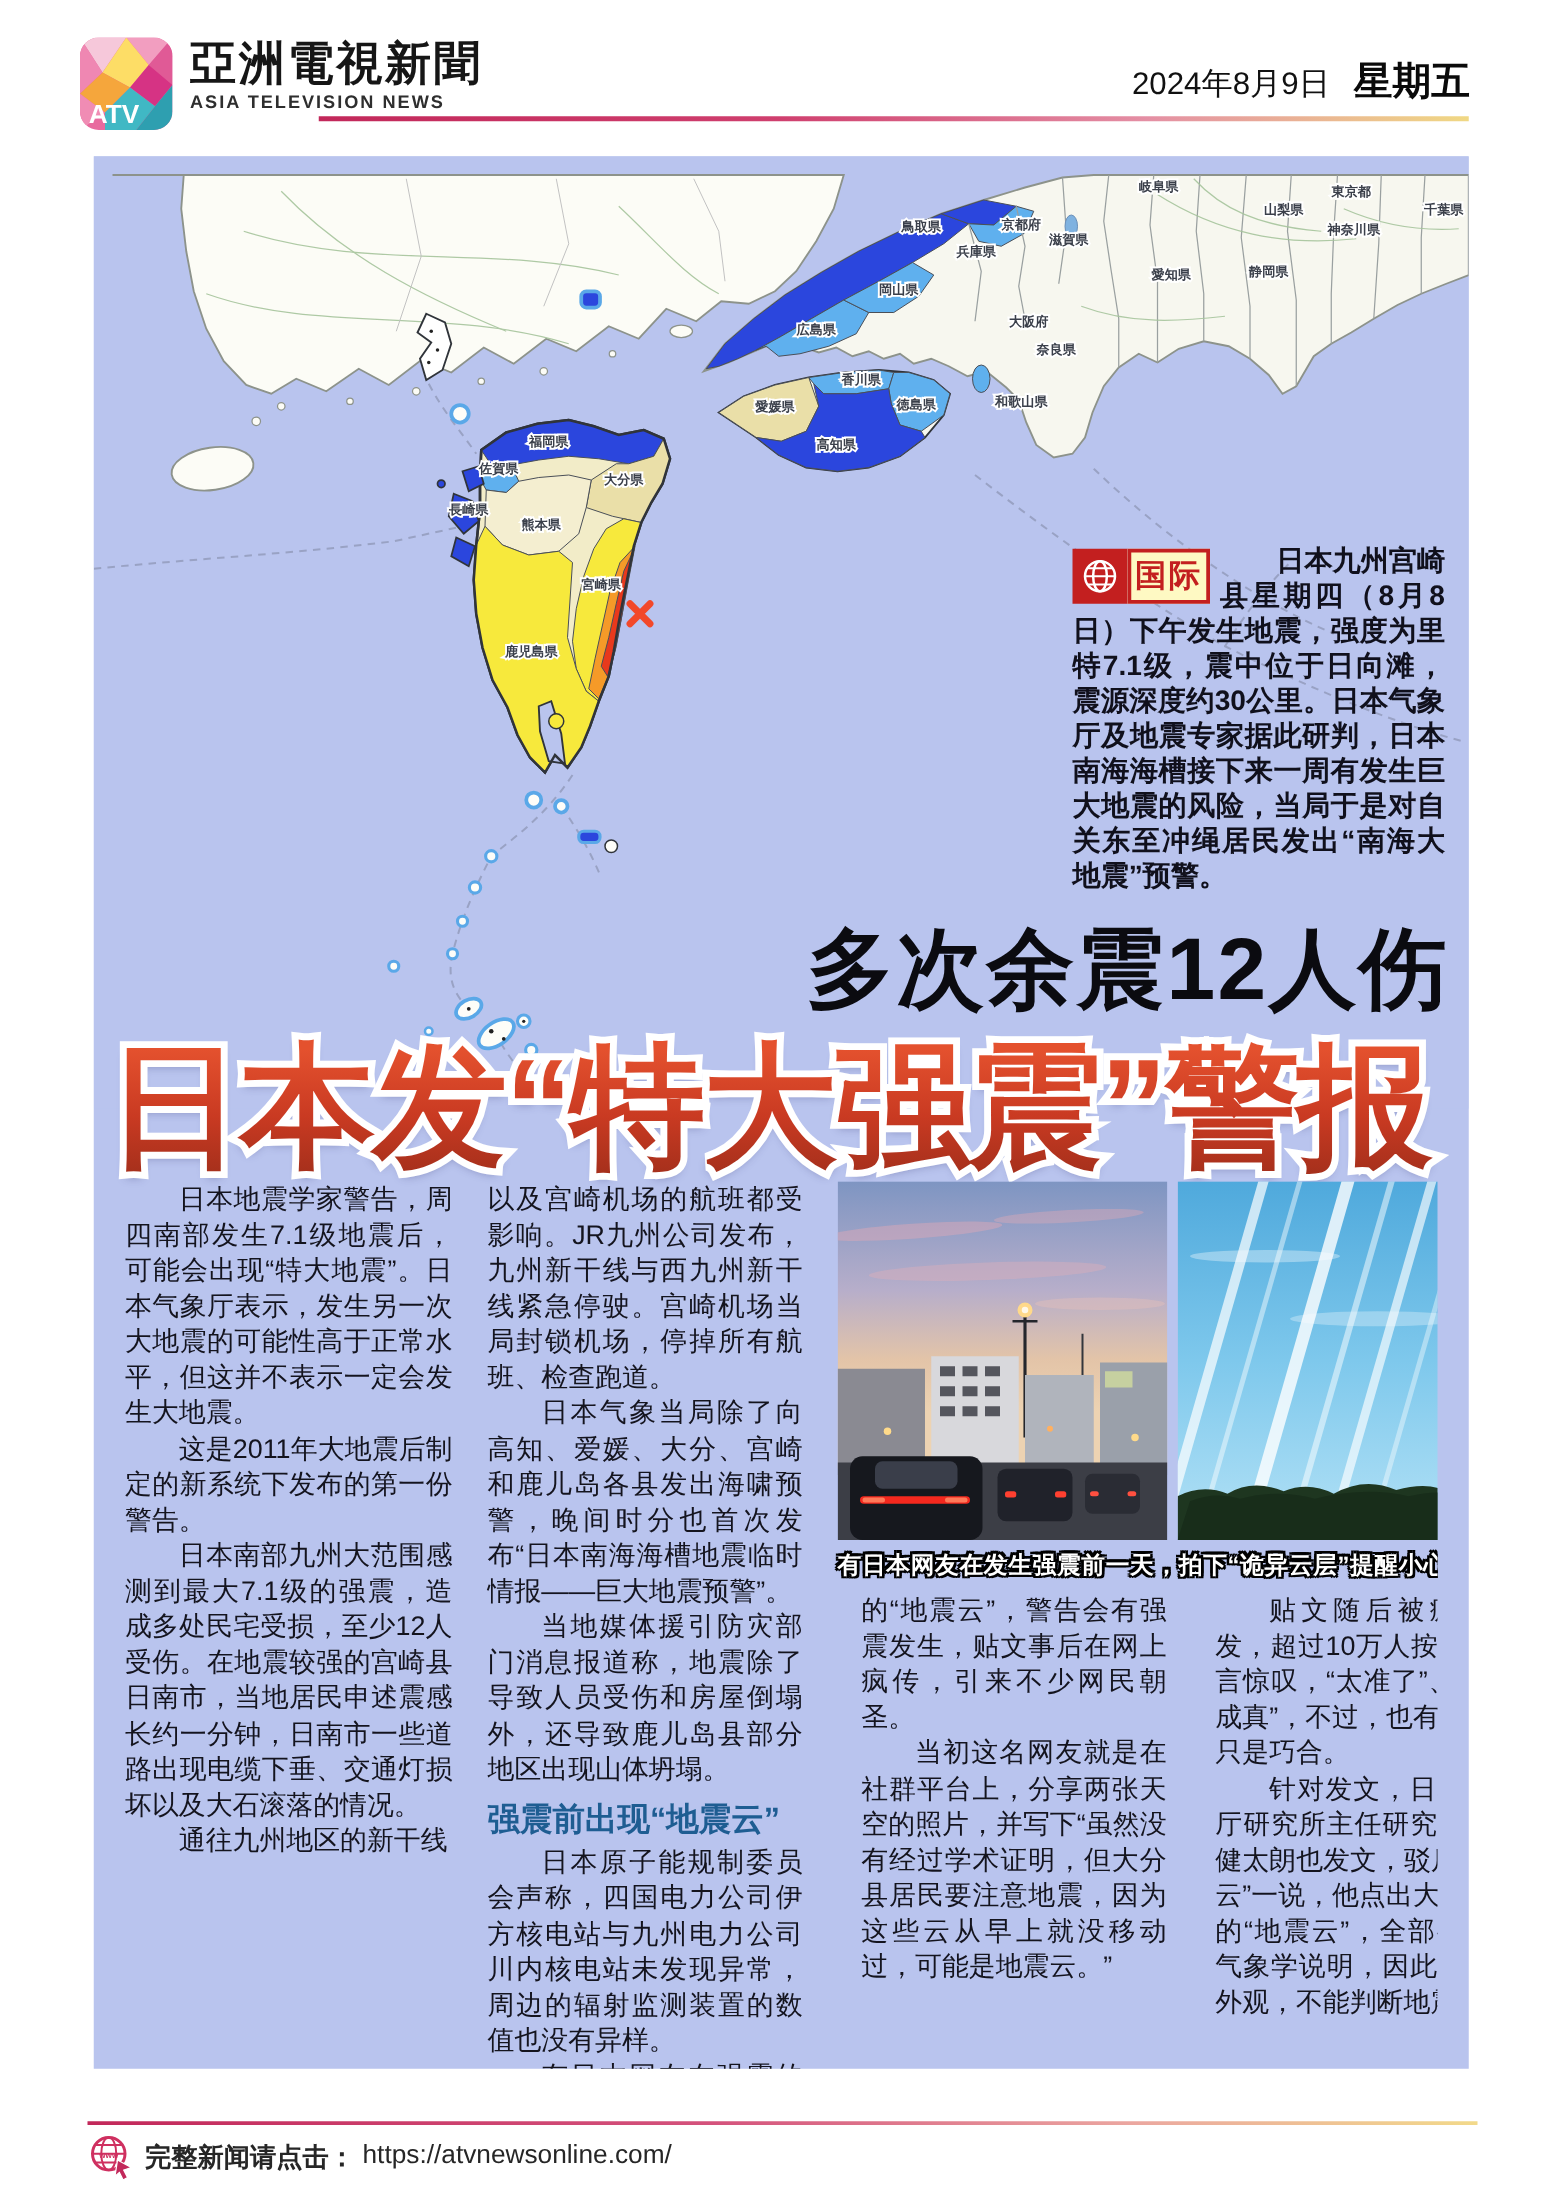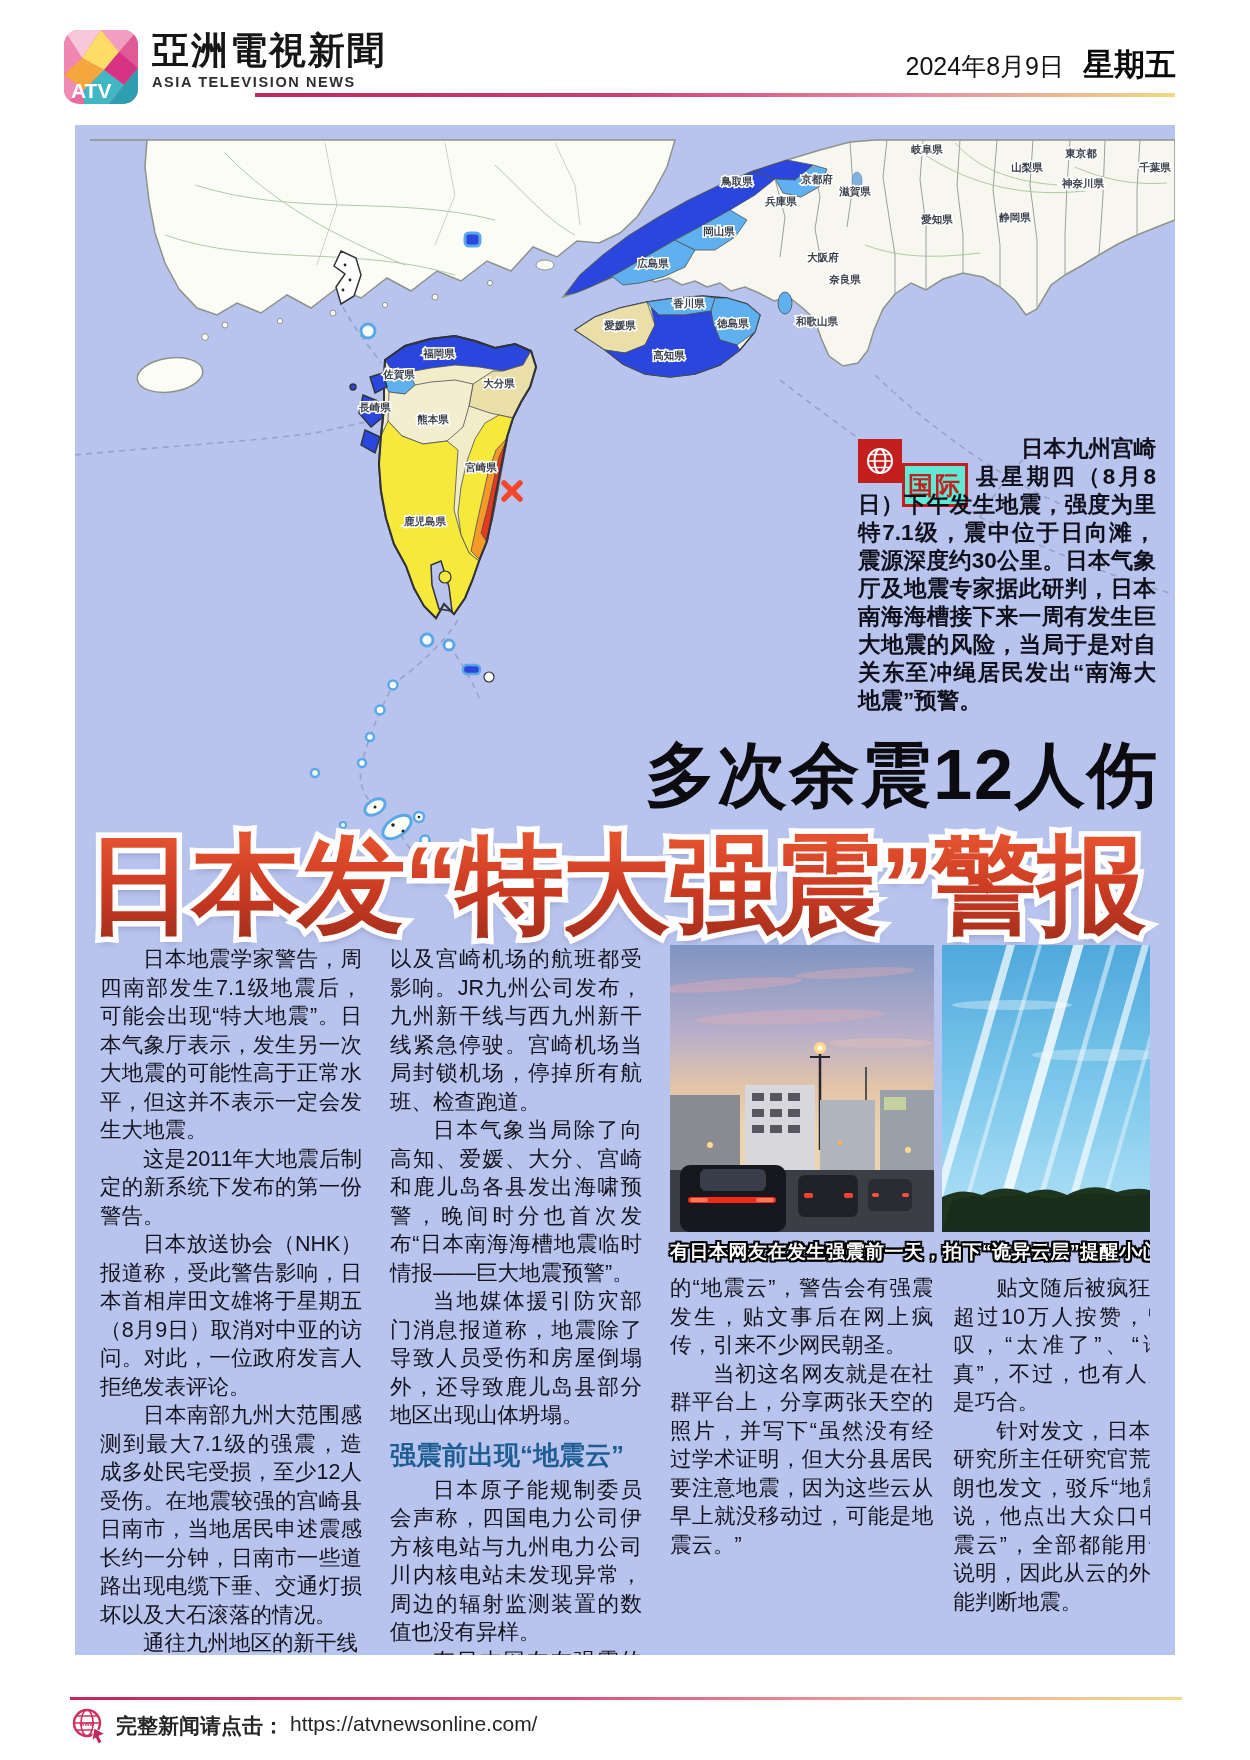--- a/index.html
+++ b/index.html
@@ -20,22 +20,22 @@
   
   .panel{left:75px;top:125px;width:1100px;height:1530px;background:#b9c4ee;overflow:hidden;}
   .map-svg{position:absolute;left:0;top:0;}
   .plabel{font-size:10.5px;font-weight:700;fill:#3a3f4a;stroke:#ffffff;stroke-width:3px;paint-order:stroke;text-anchor:middle;}
 
   
   .lead-block{left:783px;top:310px;width:298px;font-size:22.5px;line-height:28px;font-weight:800;
     color:#10101c;text-align:justify;text-indent:2em;}
   .badge{float:left;width:110px;height:44px;margin:4px 8px 2px 0;display:flex;text-indent:0;}
   .badge-globe{width:44px;height:44px;background:#c31f1f;display:flex;align-items:center;justify-content:center;}
-  .badge-label{flex:1;height:38px;border:3px solid #c31f1f;background:#5eead4;color:#c31f1f;
-    font-size:25px;font-weight:900;display:flex;align-items:center;justify-content:center;letter-spacing:2px;margin-top:24px;}
+  .badge-label{flex:1;height:38px;border:3px solid #c31f1f;background:#fef9c3;color:#c31f1f;
+    font-size:25px;font-weight:900;display:flex;align-items:center;justify-content:center;letter-spacing:2px;}
 
   
   .subhead-line{top:604px;right:16px;font-size:70px;font-weight:900;color:#0b0b10;letter-spacing:2px;white-space:nowrap;}
   .main-headline{top:688px;left:0;width:1080px;text-align:center;white-space:nowrap;height:130px;}
   .main-headline .hl{font-size:108px;font-weight:900;letter-spacing:-2px;}
   .hl-back{position:absolute;left:0;width:100%;top:0;color:#fff;-webkit-text-stroke:11px #ffffff;
     text-shadow:0 5px 8px rgba(50,50,110,.4);}
   .hl-front{position:absolute;left:0;width:100%;top:0;color:#c9361f;
     background:linear-gradient(180deg,#e4512e 18%,#c93a22 55%,#9c2d1a 95%);
     -webkit-background-clip:text;background-clip:text;-webkit-text-fill-color:transparent;}
@@ -45,21 +45,21 @@
     grid-template-columns:262px 252px 1fr;column-gap:17px;overflow:hidden;gap:28px;}
   .para{margin:0;font-size:21.5px;line-height:28.5px;font-weight:500;color:#14141e;text-align:justify;}
   .para.ind{text-indent:2em;}
   .para.subhead{font-size:26px;line-height:32px;font-weight:900;color:#1e5d92;margin:9px 0 5px;text-align:left;}
   .photos-row{display:flex;gap:8px;}
   .photo{height:287px;overflow:hidden;}
   .photo-caption{margin-top:7px;margin-bottom:9px;font-size:19px;font-weight:900;color:#fff;letter-spacing:.5px;
     text-shadow:-2px -2px 0 #000,2px -2px 0 #000,-2px 2px 0 #000,2px 2px 0 #000,0 -2px 0 #000,0 2px 0 #000,-2px 0 0 #000,2px 0 0 #000;
     white-space:nowrap;}
   .two-cols{display:flex;gap:20px;}
-  .two-cols > div{flex:1;}
+  .two-cols > div{flex:1;margin-left:19px;}
 
   
   .footer-rule{left:70px;right:68px;top:1697px;height:3px;
     background:linear-gradient(90deg,#c2285a 0%,#d4527c 45%,#eba6a0 75%,#f2d98a 100%);}
   .footer-icon{left:70px;top:1706px;width:38px;height:40px;}
   .footer-text{left:116px;top:1712px;font-size:21px;color:#262626;font-weight:600;display:flex;gap:6px;}
   .footer-url{color:#262626;font-weight:500;}
 </style>
 </head>
 <body>
@@ -291,21 +291,20 @@
   <div class="abs subhead-line">多次余震12人伤</div>
   <div class="abs main-headline">
     <span class="hl hl-back">日本发“特大强震”警报</span>
     <span class="hl hl-front">日本发“特大强震”警报</span>
   </div>
 
   <div class="abs body-grid">
     <div>
         <p class="para ind">日本地震学家警告，周四南部发生7.1级地震后，可能会出现“特大地震”。日本气象厅表示，发生另一次大地震的可能性高于正常水平，但这并不表示一定会发生大地震。</p>
         <p class="para ind">这是2011年大地震后制定的新系统下发布的第一份警告。</p>
-        <p class="para ind">日本放送协会（NHK）报道称，受此警告影响，日本首相岸田文雄将于星期五（8月9日）取消对中亚的访问。对此，一位政府发言人拒绝发表评论。</p>
         <p class="para ind">日本南部九州大范围感测到最大7.1级的强震，造成多处民宅受损，至少12人受伤。在地震较强的宫崎县日南市，当地居民申述震感长约一分钟，日南市一些道路出现电缆下垂、交通灯损坏以及大石滚落的情况。</p>
         <p class="para ind">通往九州地区的新干线</p>
       </div>
     <div>
         <p class="para">以及宫崎机场的航班都受影响。JR九州公司发布，九州新干线与西九州新干线紧急停驶。宫崎机场当局封锁机场，停掉所有航班、检查跑道。</p>
         <p class="para ind">日本气象当局除了向高知、爱媛、大分、宫崎和鹿儿岛各县发出海啸预警，晚间时分也首次发布“日本南海海槽地震临时情报——巨大地震预警”。</p>
         <p class="para ind">当地媒体援引防灾部门消息报道称，地震除了导致人员受伤和房屋倒塌外，还导致鹿儿岛县部分地区出现山体坍塌。</p>
         <p class="para subhead">强震前出现“地震云”</p>
         <p class="para ind">日本原子能规制委员会声称，四国电力公司伊方核电站与九州电力公司川内核电站未发现异常，周边的辐射监测装置的数值也没有异样。</p>
         <p class="para ind">有日本网友在强震的前一天（8月7日）就称自己看</p>

